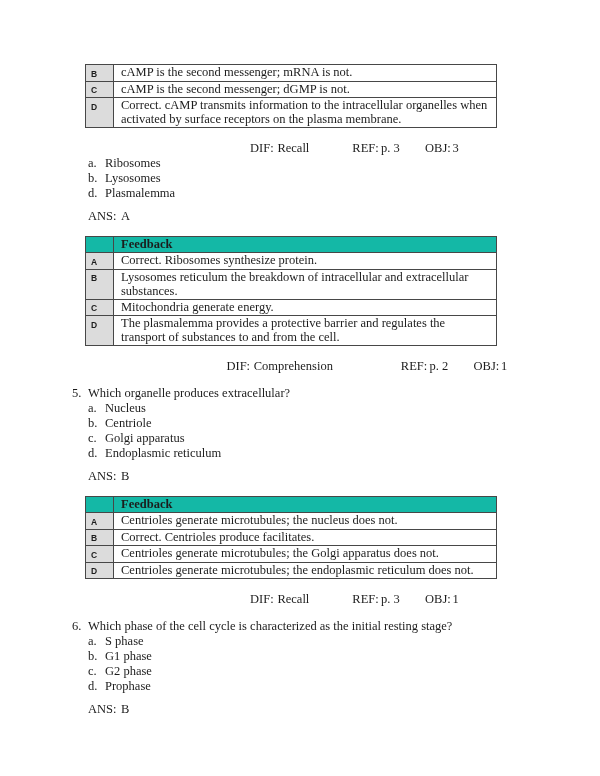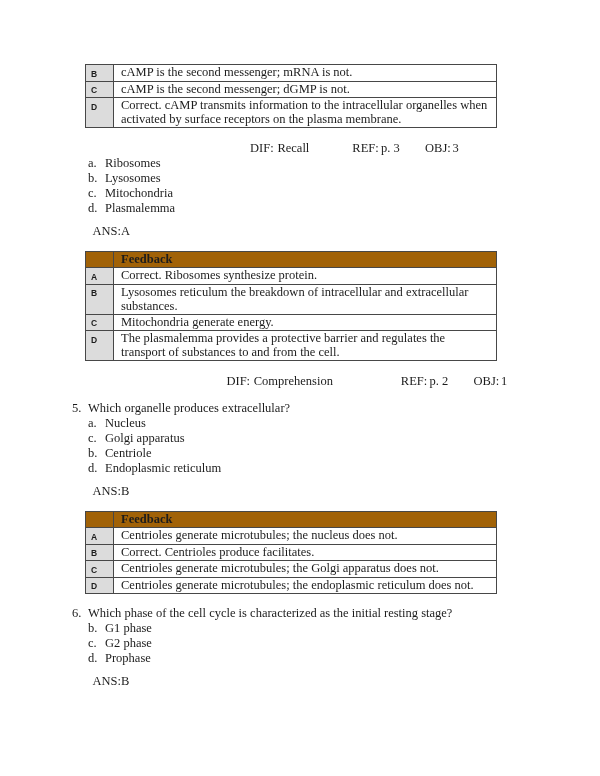--- a/index.html
+++ b/index.html
@@ -25,39 +25,39 @@
   }
   td.cell-letter {
     width:22px;
     background:#dcdcdc;
     font-family:"Liberation Sans", sans-serif;
     font-weight:bold;
     font-size:8.5px;
     padding:1.5px 0 0 5px;
   }
   td.cell-text { padding:0 6px 1px 7px; }
-  tr.fb-header td { background:#a16207; }
+  tr.fb-header td { background:#14b8a6; }
   .fb-head { font-weight:bold; }
   table.fb.after-ans { margin-top:12px; }
 
   
   .meta { margin:13px 0 0 88px; line-height:15px; white-space:nowrap;text-align:center; }
   .seg { display:inline-block; width:97px; }
   .seg.wide { width:194px; }
   .lbl { display:inline-block; width:31px; }
   .obj-lbl { display:inline-block; width:29px; }
 
   
   .q-line { margin:12px 0 0 72px; line-height:15px; }
   .q-num { display:inline-block; width:16px; }
   .options { margin-left:88px; }
   .option { line-height:15px; }
   .opt-letter { display:inline-block; width:17px; }
   .ans-line { margin:8px 0 0 88px; line-height:15px; }
-  .ans-label { display:inline-block; width:33px;text-align:right; }
+  .ans-label { display:inline-block; width:33px; }
 </style>
 </head>
 <body>
 
 <div class="page">
 
   <table class="fb">
     <tbody>
         <tr>
       <td class="cell-letter">B</td>
@@ -75,21 +75,20 @@
     </table>
 
   <div class="meta">
     <span class="seg"><span class="lbl">DIF:</span><span>Recall</span></span><span class="seg"><span class="lbl">REF:</span><span>p. 3</span></span><span class="obj-lbl">OBJ:</span><span>3</span>
   </div>
 
   <div class="question">
     <div class="options">
       <div class="option"><span class="opt-letter">a.</span><span>Ribosomes</span></div>
       <div class="option"><span class="opt-letter">b.</span><span>Lysosomes</span></div>
-      <div class="option"><span class="opt-letter">c.</span><span>Mitochondria</span></div>
       <div class="option"><span class="opt-letter">d.</span><span>Plasmalemma</span></div>
     </div>
     <div class="ans-line">
       <span class="ans-label">ANS:</span><span>A</span>
     </div>
     <table class="fb after-ans">
       <tbody>
           <tr class="fb-header">
         <td class="cell-letter"></td>
         <td class="cell-text fb-head">Feedback</td>
@@ -116,22 +115,22 @@
       <span class="seg wide"><span class="lbl">DIF:</span><span>Comprehension</span></span><span class="seg"><span class="lbl">REF:</span><span>p. 2</span></span><span class="obj-lbl">OBJ:</span><span>1</span>
     </div>
   </div>
 
   <div class="question">
     <div class="q-line">
       <span class="q-num">5.</span><span>Which organelle produces extracellular?</span>
     </div>
     <div class="options">
       <div class="option"><span class="opt-letter">a.</span><span>Nucleus</span></div>
+      <div class="option"><span class="opt-letter">b.</span><span>Centriole</span></div>
       <div class="option"><span class="opt-letter">c.</span><span>Golgi apparatus</span></div>
-      <div class="option"><span class="opt-letter">b.</span><span>Centriole</span></div>
       <div class="option"><span class="opt-letter">d.</span><span>Endoplasmic reticulum</span></div>
     </div>
     <div class="ans-line">
       <span class="ans-label">ANS:</span><span>B</span>
     </div>
     <table class="fb after-ans">
       <tbody>
           <tr class="fb-header">
         <td class="cell-letter"></td>
         <td class="cell-text fb-head">Feedback</td>
@@ -147,27 +146,31 @@
       <tr>
         <td class="cell-letter">C</td>
         <td class="cell-text">Centrioles generate microtubules; the Golgi apparatus does not.</td>
       </tr>
       <tr>
         <td class="cell-letter">D</td>
         <td class="cell-text">Centrioles generate microtubules; the endoplasmic reticulum does not.</td>
       </tr>
     </tbody>
       </table>
+    <div class="meta">
+      <span class="seg"><span class="lbl">DIF:</span><span>Recall</span></span><span class="seg"><span class="lbl">REF:</span><span>p. 3</span></span><span class="obj-lbl">OBJ:</span><span>1</span>
+    </div>
   </div>
 
   <div class="question">
     <div class="q-line">
       <span class="q-num">6.</span><span>Which phase of the cell cycle is characterized as the initial resting stage?</span>
     </div>
     <div class="options">
+      <div class="option"><span class="opt-letter">a.</span><span>S phase</span></div>
       <div class="option"><span class="opt-letter">b.</span><span>G1 phase</span></div>
       <div class="option"><span class="opt-letter">c.</span><span>G2 phase</span></div>
       <div class="option"><span class="opt-letter">d.</span><span>Prophase</span></div>
     </div>
     <div class="ans-line">
       <span class="ans-label">ANS:</span><span>B</span>
     </div>
   </div>
 
 </div>

